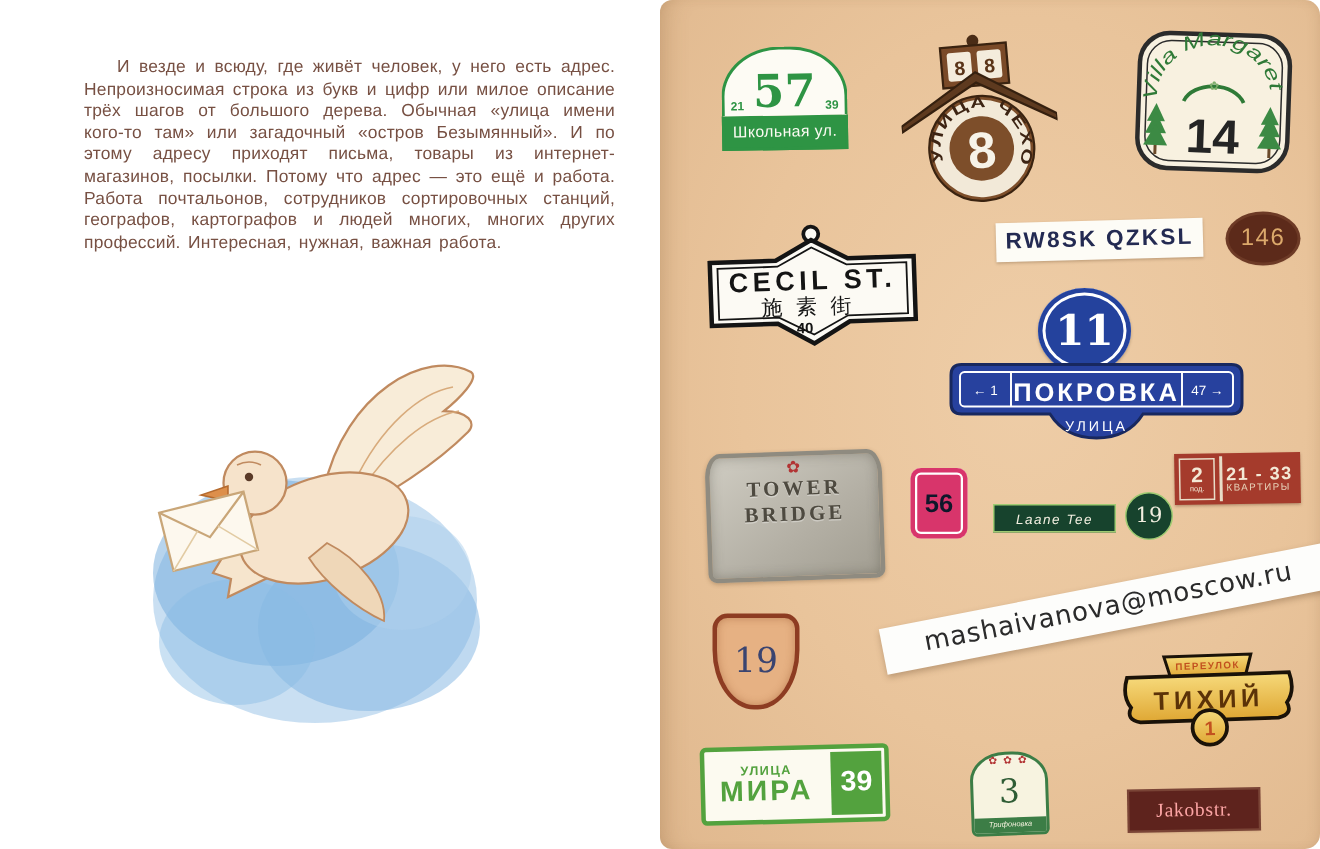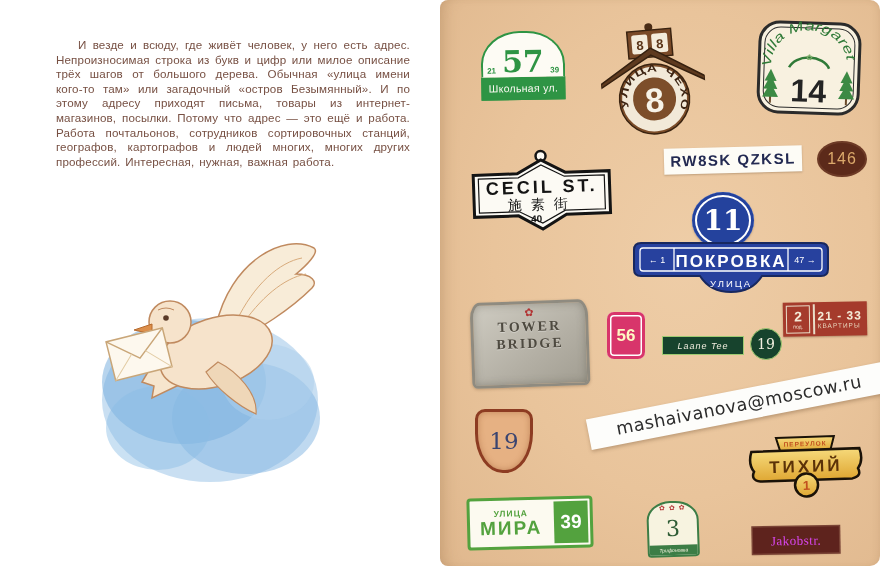--- a/index.html
+++ b/index.html
@@ -39,21 +39,21 @@
   .s-146 span{color:#dca96b;font-size:16px;font-weight:normal;letter-spacing:1px;}
   
   .s-11{left:252px;top:192px;width:62px;height:57px;background:#24429d;border-radius:50%;
       display:flex;align-items:center;justify-content:center;
       box-shadow:inset 0 0 0 3px #24429d, inset 0 0 0 5px #ffffff, 0 1px 2px rgba(60,40,20,.3);}
   .s-11 span{color:#ffffff;font-size:28px;font-weight:bold;font-family:"DejaVu Serif",serif;}
   
   .s-56{left:167px;top:312px;width:38px;height:47px;background:#d8356b;border-radius:7px;
       display:flex;align-items:center;justify-content:center;
       box-shadow:inset 0 0 0 3px #d8356b, inset 0 0 0 4.5px #ffffff;}
-  .s-56 span{color:#fef9c3;font-size:17px;font-weight:bold;}
+  .s-56 span{color:#0f172a;font-size:17px;font-weight:bold;}
   
   .s-laane{left:222px;top:327px;width:108px;height:36px;padding-left:12px;}
   .s-laane .bar{position:absolute;left:0;top:9px;width:80px;height:17px;background:#17432d;
       border:1.5px solid #9fcb72;display:flex;align-items:center;justify-content:center;}
   .s-laane .bar span{color:#f2efе0;color:#f2efe0;font-size:9px;font-style:italic;letter-spacing:1px;}
   .s-laane .disc{position:absolute;right:0;top:1px;width:30px;height:30px;background:#17432d;
       border:1.5px solid #9fcb72;border-radius:50%;display:flex;align-items:center;justify-content:center;}
   .s-laane .disc span{color:#f2efe0;font-size:14px;font-family:"DejaVu Serif",serif;}
   
   .s-kv{left:343px;top:302px;width:84px;height:34px;background:#a53b2c;transform:rotate(-1deg);
@@ -96,21 +96,21 @@
   .s-3{left:207px;top:501px;width:48px;height:52px;background:#f7f3e0;border:2.5px solid #3c7d46;
       border-radius:46% 46% 4px 4px / 34% 34% 4px 4px;transform:rotate(-2deg);
       display:flex;flex-direction:column;align-items:center;}
   .s-3 .flowers{font-size:7px;line-height:8px;margin-top:1px;color:#b23434;letter-spacing:1px;}
   .s-3 .num{flex:1;display:flex;align-items:center;color:#2f5c35;font-size:22px;font-family:"DejaVu Serif",serif;}
   .s-3 .band3{width:100%;background:#3c7d46;color:#f7f3e0;font-size:5px;font-style:italic;
       text-align:center;padding:2px 0;border-radius:0 0 2px 2px;}
   
   .s-jakob{left:313px;top:527px;width:82px;padding:4px 2px;background:#5e231d;text-align:center;
       transform:rotate(-1deg);box-shadow:0 0 0 1.5px #7a4436, 0 1px 2px rgba(70,30,10,.4);}
-  .s-jakob span{color:#d946ef;font-size:13px;font-family:"Liberation Serif",serif;letter-spacing:.5px;}
+  .s-jakob span{color:#fca5a5;font-size:13px;font-family:"Liberation Serif",serif;letter-spacing:.5px;}
   
   .s-birdhouse{left:161px;top:22px;transform:rotate(-5deg);}
   .s-villa{left:314px;top:18px;transform:rotate(2deg);}
   .s-cecil{left:26px;top:148px;transform:rotate(-2deg);}
   .s-pokrovka{left:192px;top:236px;}
   .s-tikhiy{left:306px;top:434px;transform:rotate(-2deg);}
   svg text{font-family:"Liberation Sans",sans-serif;}
 </style>
 </head>
 <body>

